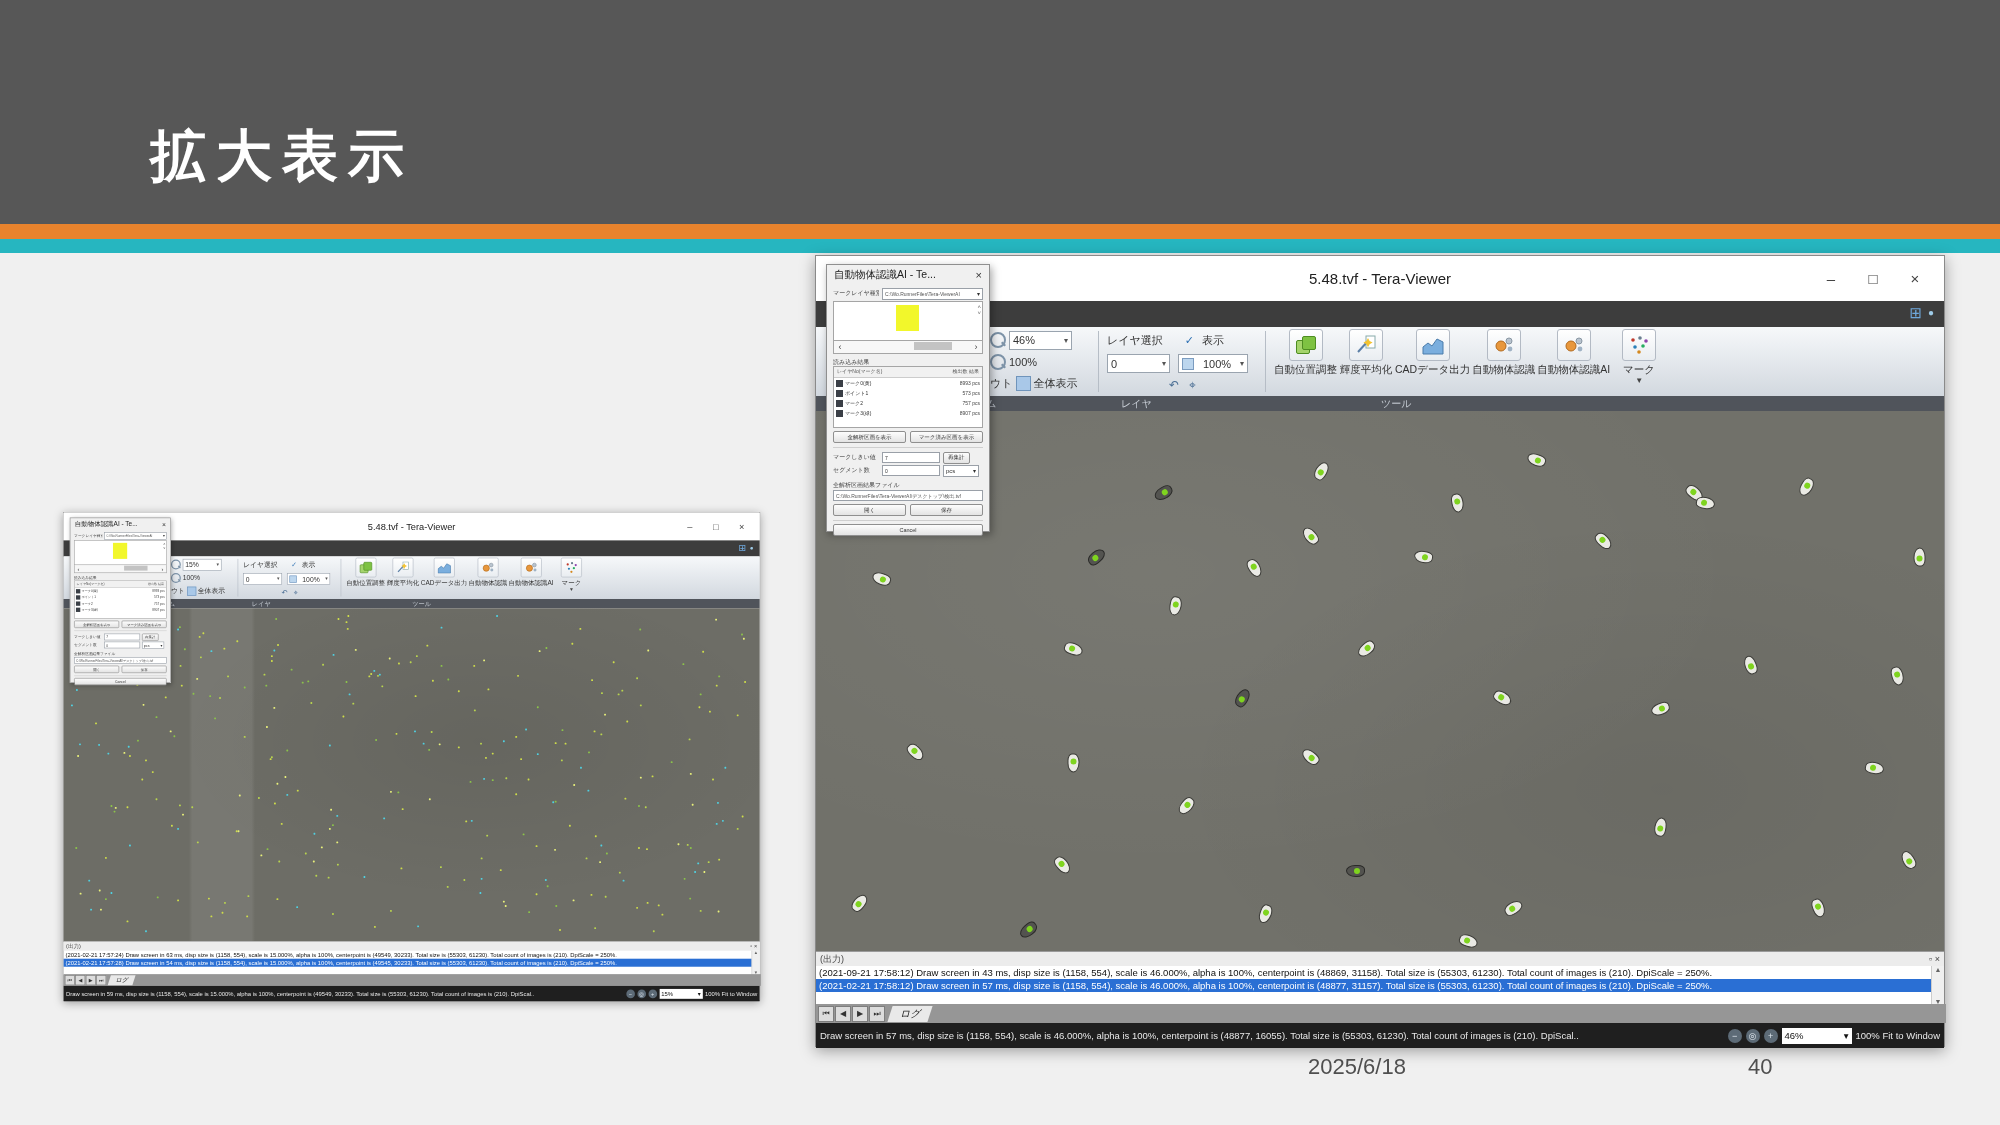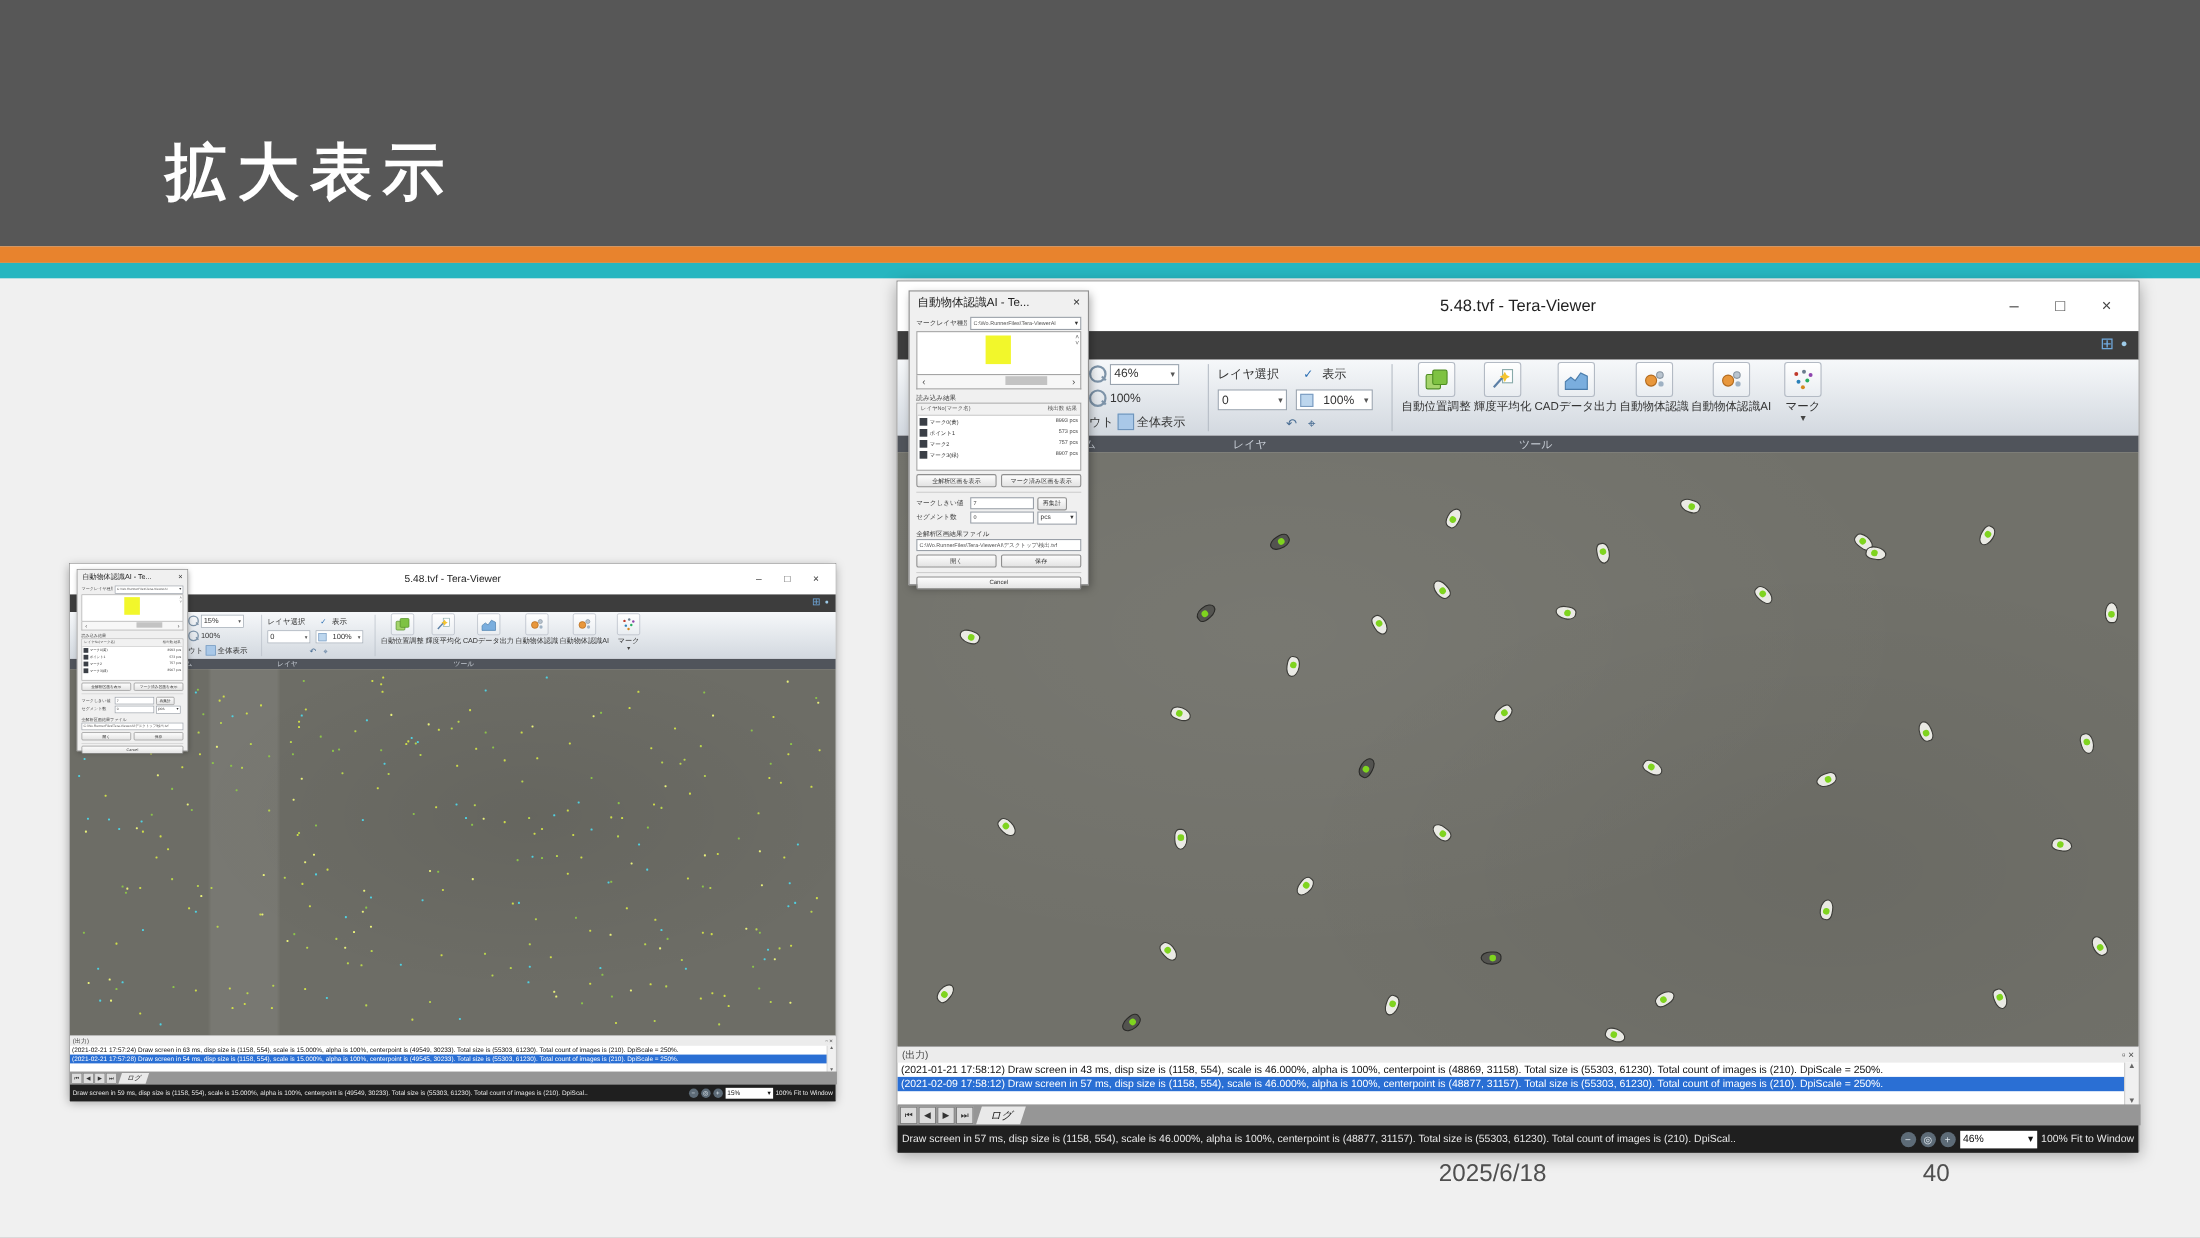--- a/index.html
+++ b/index.html
@@ -400,38 +400,38 @@
           </div>
           <div class="boat dark" style="left: 18%; top: 95%; transform: rotate(140deg);">
             <div class="gdot"></div>
           </div>
         </div>
       <div class="logpanel">
         <div class="loghead">
           <span>(出力)</span>
           <span class="lhicons">▫ ×</span>
         </div>
-        <div class="logline">(2021-01-21 17:58:12) Draw screen in 43 ms, disp size is (1158, 554), scale is 46.000%, alpha is 100%, centerpoint is (48869, 31158). Total size is (55303, 61230). Total count of images is (210). DpiScale = 250%.</div>
-        <div class="logline sel">(2021-02-09 17:58:12) Draw screen in 57 ms, disp size is (1158, 554), scale is 46.000%, alpha is 100%, centerpoint is (48877, 31157). Total size is (55303, 61230). Total count of images is (210). DpiScale = 250%.</div>
+        <div class="logline">(2021-09-21 17:58:12) Draw screen in 43 ms, disp size is (1158, 554), scale is 46.000%, alpha is 100%, centerpoint is (48869, 31158). Total size is (55303, 61230). Total count of images is (210). DpiScale = 250%.</div>
+        <div class="logline sel">(2021-02-21 17:58:12) Draw screen in 57 ms, disp size is (1158, 554), scale is 46.000%, alpha is 100%, centerpoint is (48877, 31157). Total size is (55303, 61230). Total count of images is (210). DpiScale = 250%.</div>
         <div class="vscroll">
             <span>▲</span>
             <span>▼</span>
           </div>
       </div>
       <div class="tabbar">
         <span class="navbtn">⏮</span>
         <span class="navbtn">◀</span>
         <span class="navbtn">▶</span>
         <span class="navbtn">⏭</span>
         <span class="logtab">
             <i>ログ</i>
           </span>
       </div>
       <div class="statusbar">
-        <span class="sbtext">Draw screen in 57 ms, disp size is (1158, 554), scale is 46.000%, alpha is 100%, centerpoint is (48877, 31157). Total size is (55303, 61230). Total count of images is (210). DpiScal..</span>
+        <span class="sbtext">Draw screen in 57 ms, disp size is (1158, 554), scale is 46.000%, alpha is 100%, centerpoint is (48877, 16055). Total size is (55303, 61230). Total count of images is (210). DpiScal..</span>
         <span class="sbctrl">
           <span class="cbtn">−</span>
           <span class="cbtn">◎</span>
           <span class="cbtn">+</span>
           <span class="sbcombo">
               <span>46%</span>
               <span class="caret">▾</span>
             </span>
           <span>100% Fit to Window</span>
         </span>

